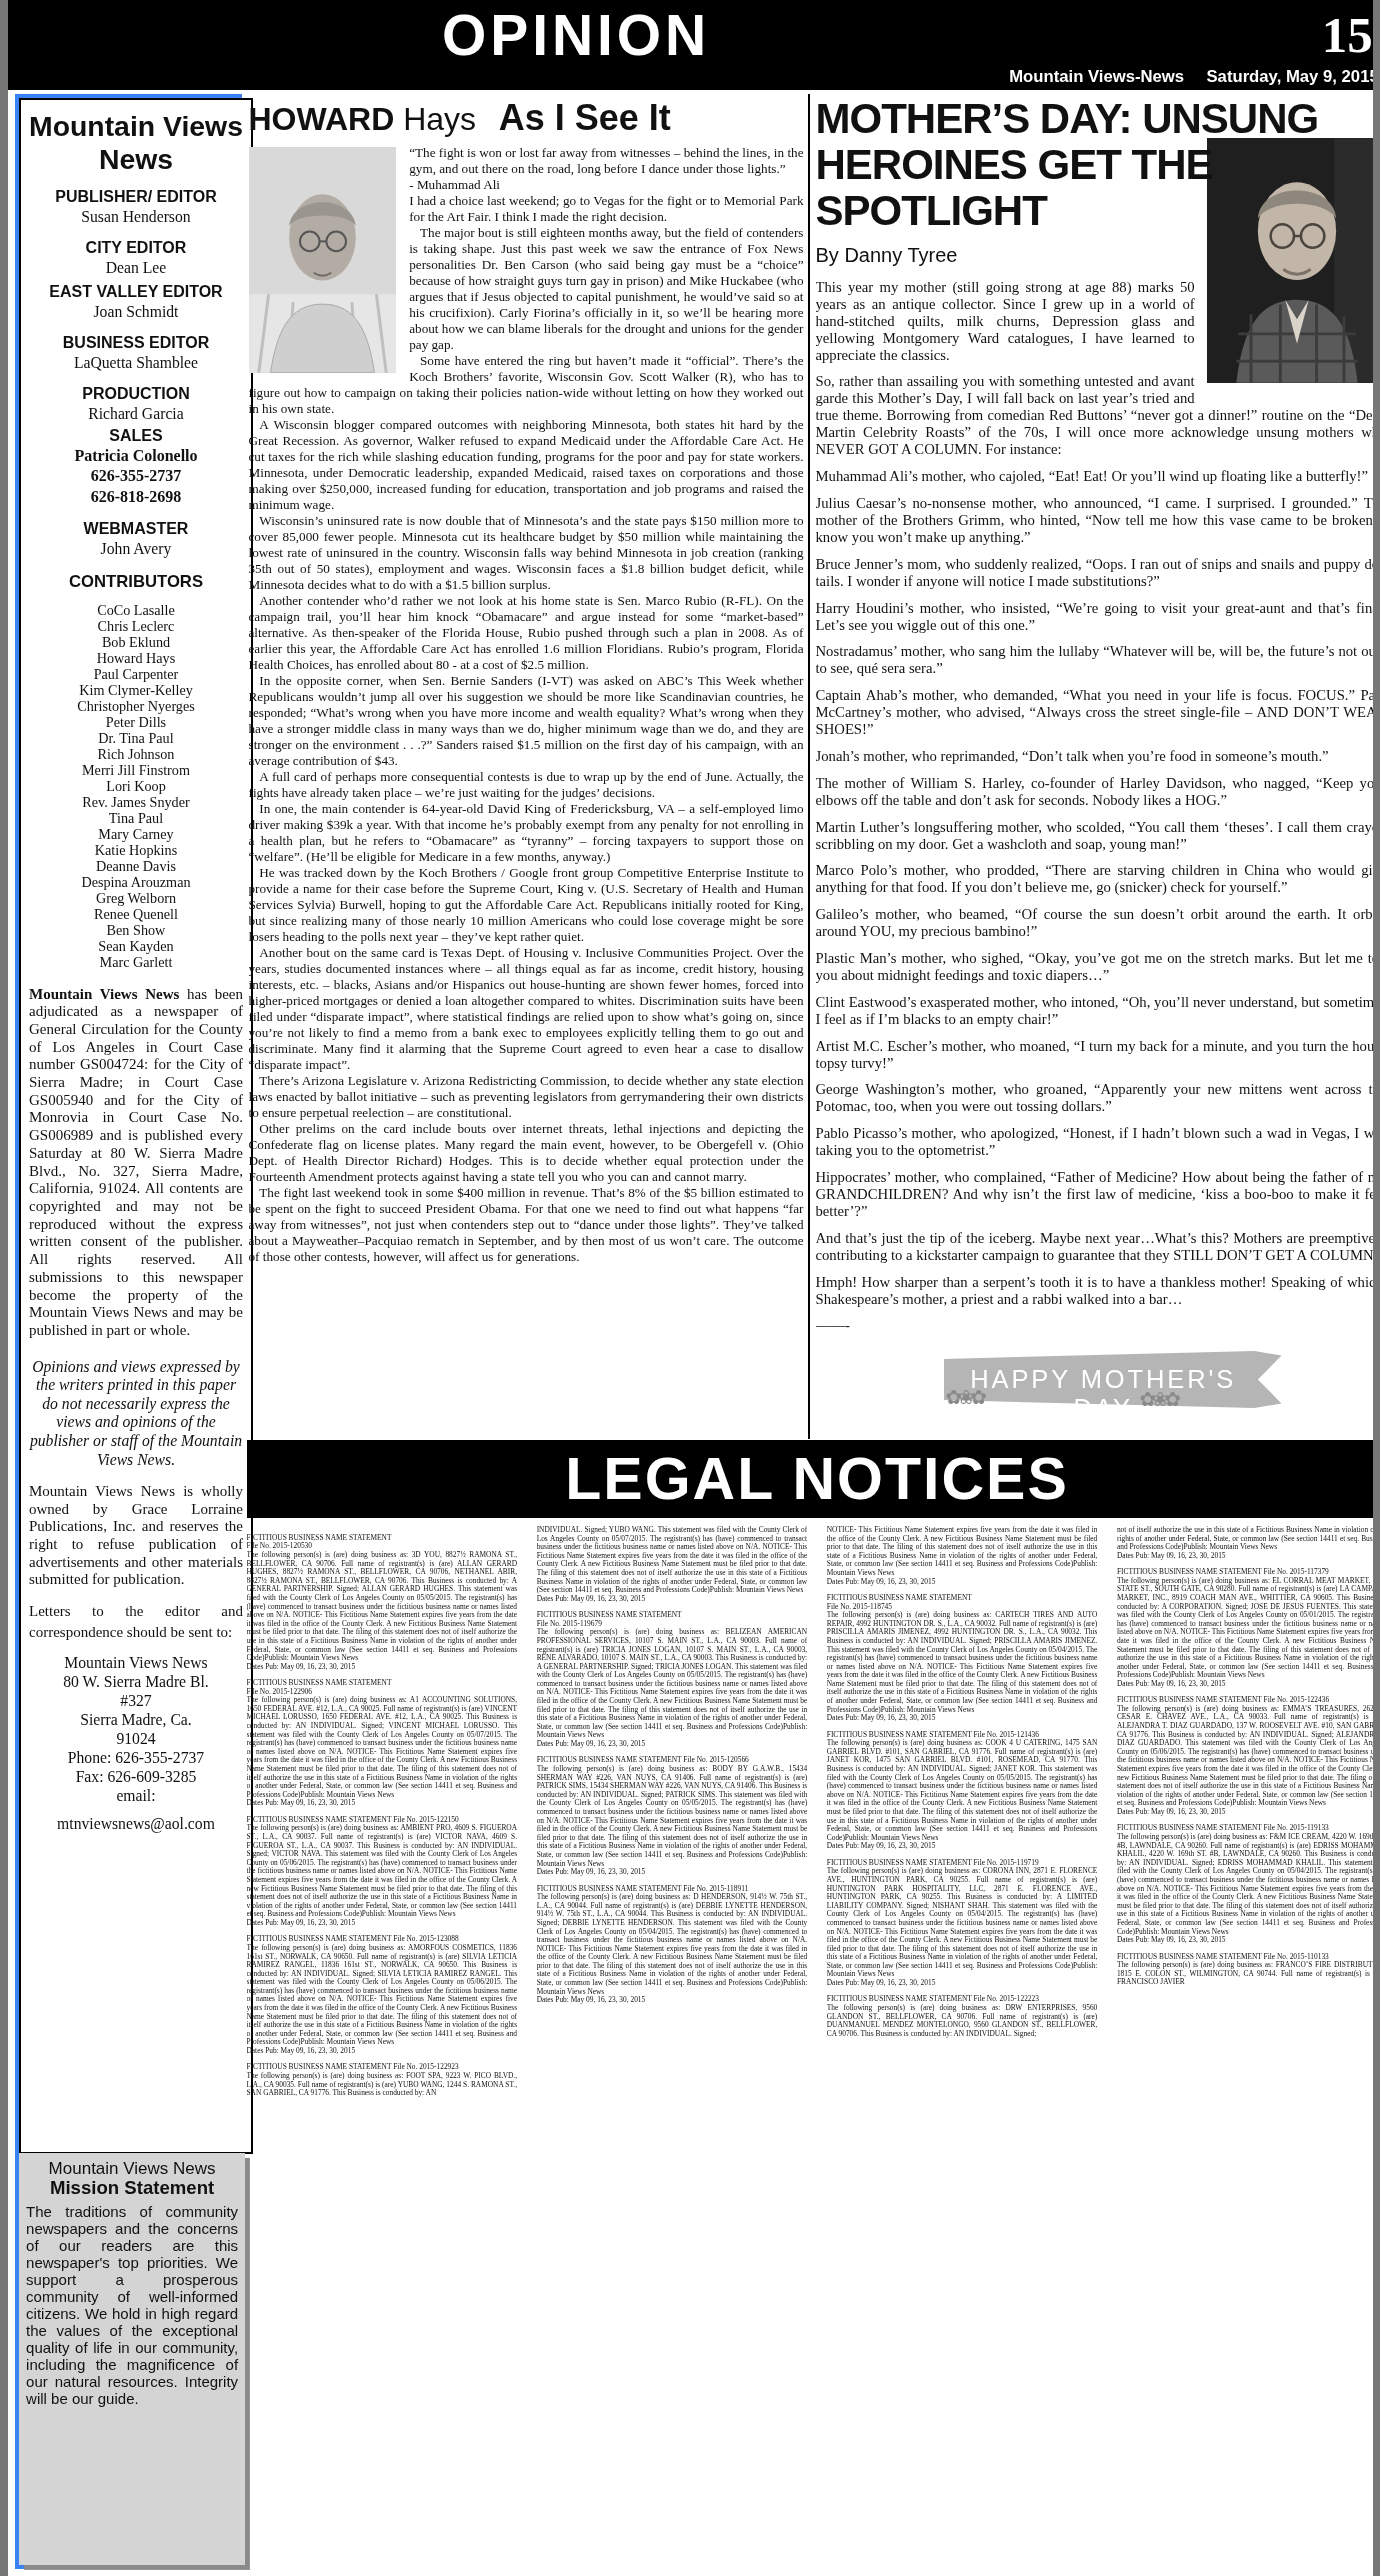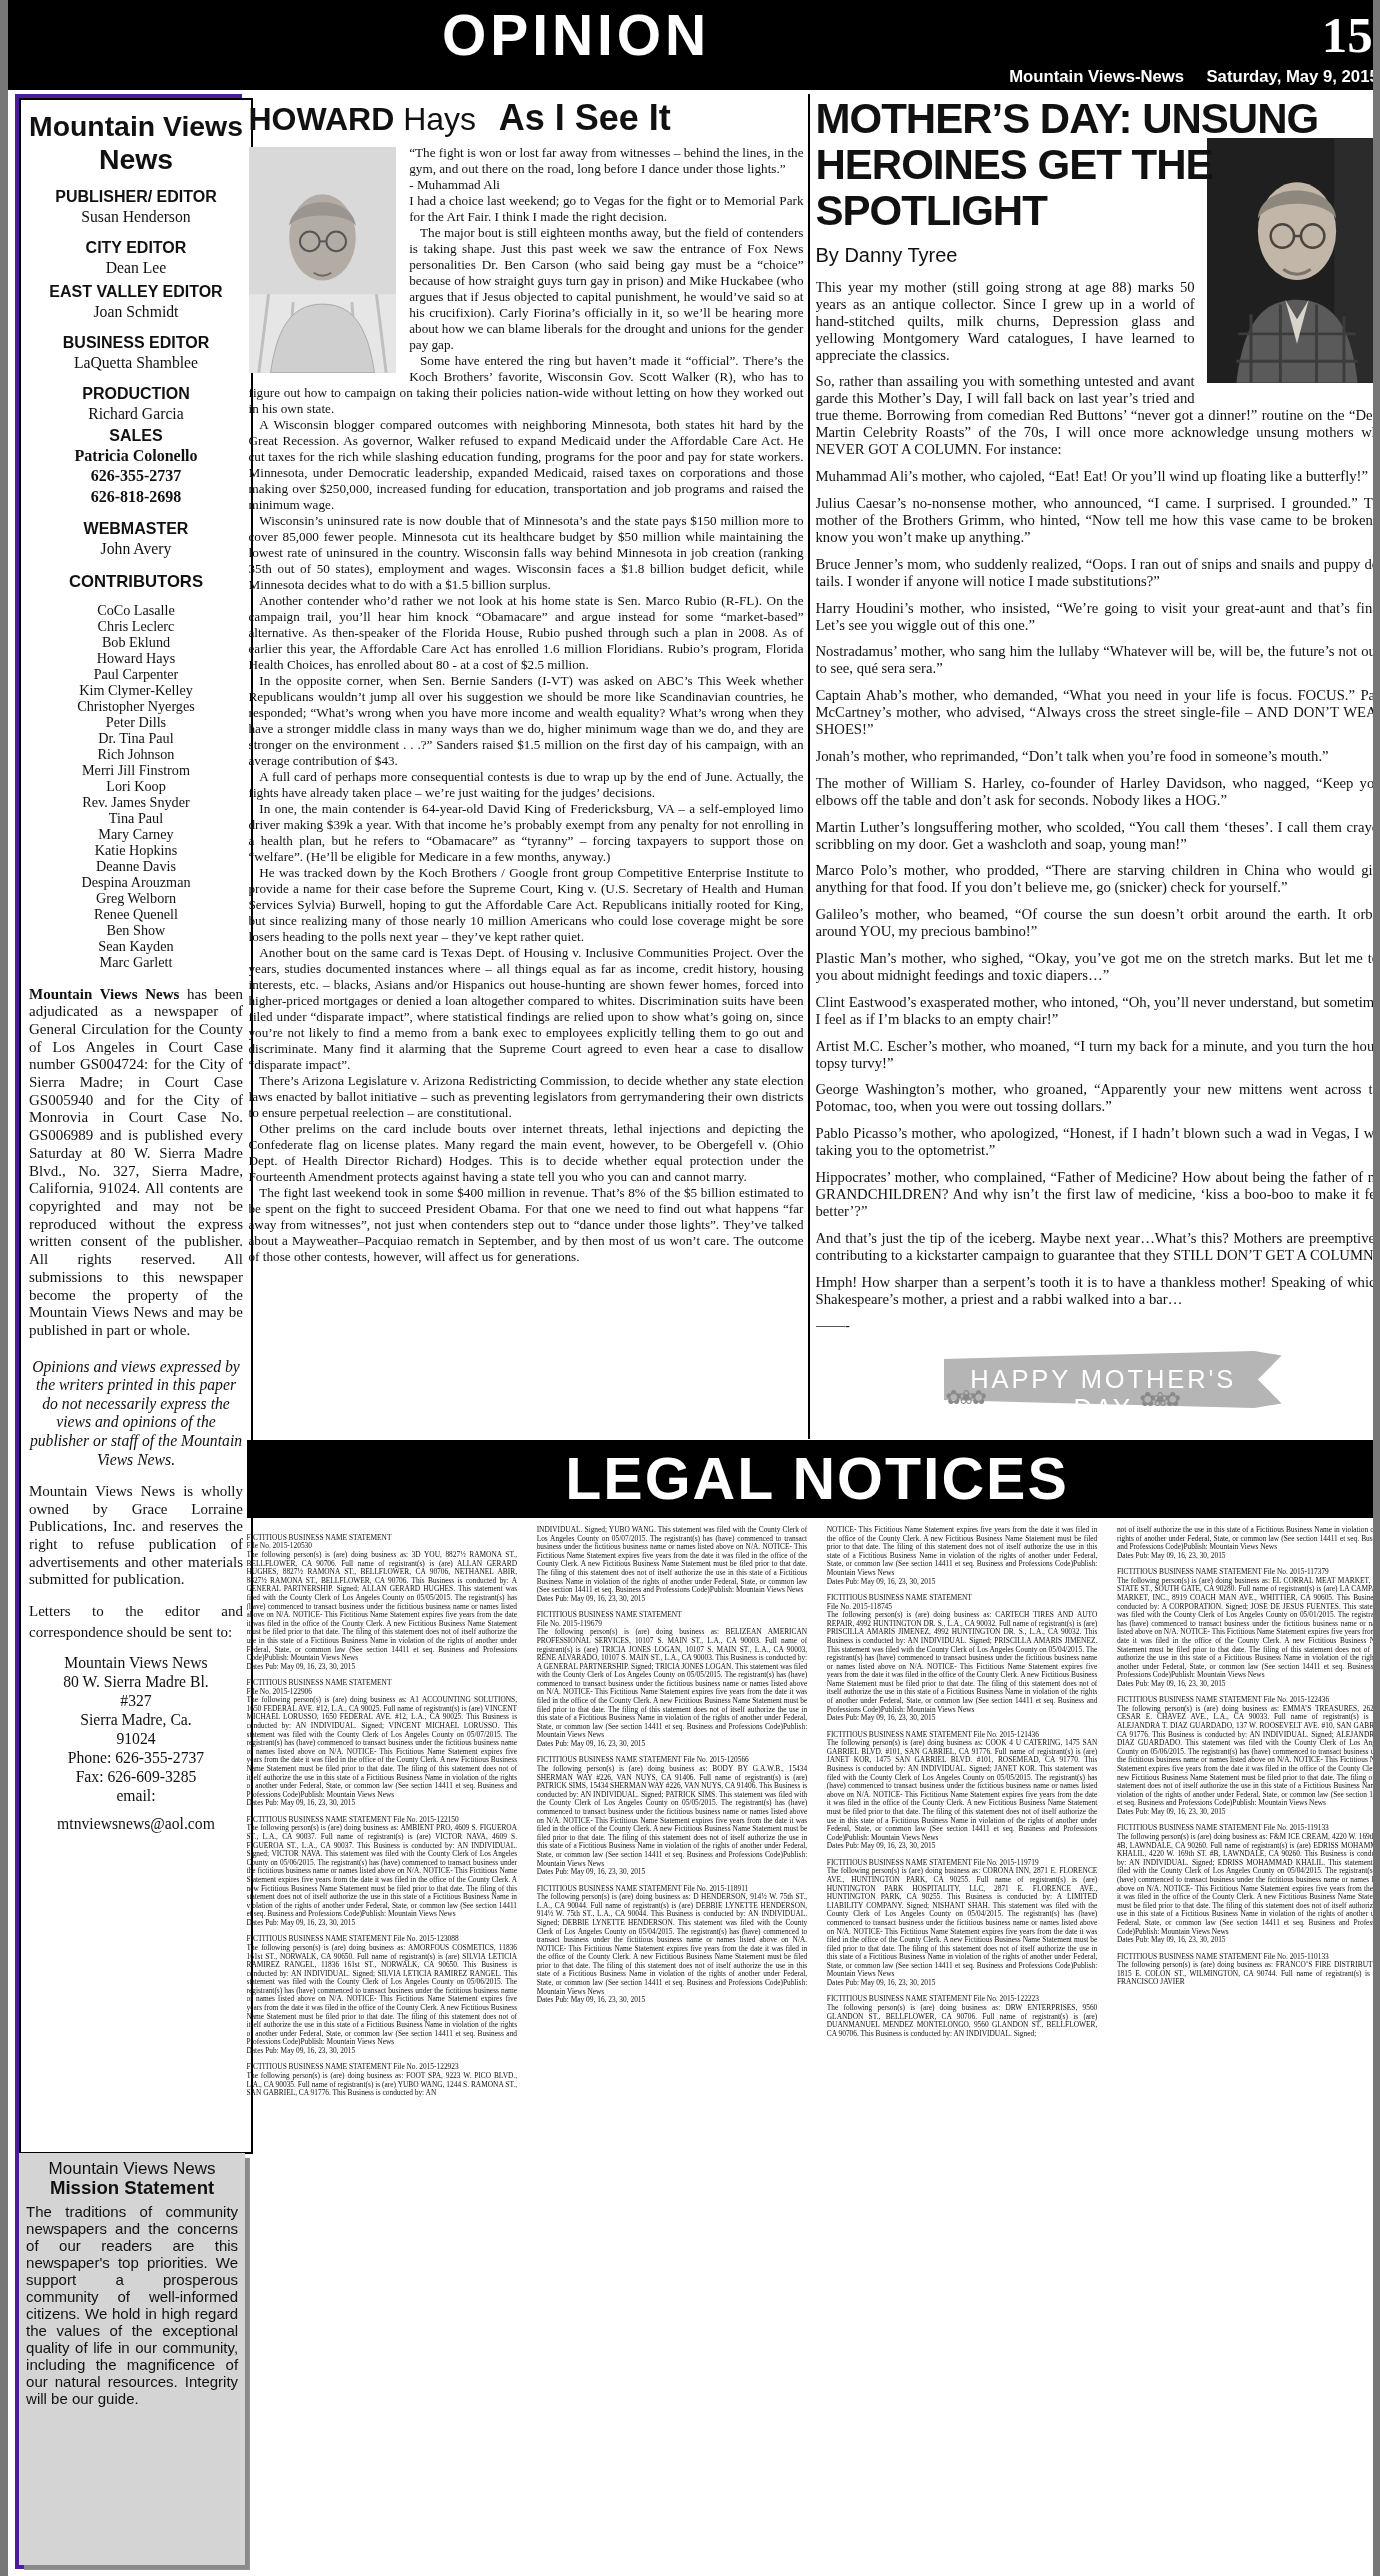--- a/index.html
+++ b/index.html
@@ -7,21 +7,21 @@
         font-family:"Liberation Serif", serif;color:#111;}
   
   .hdr{position:absolute;left:0;top:0;width:1381px;height:90px;background:#000;color:#fff;}
   .hdr-title{position:absolute;left:294px;top:2px;width:549px;text-align:center;
              font-family:"Liberation Sans",sans-serif;font-weight:bold;font-size:57px;letter-spacing:3.9px;}
   .hdr-page{position:absolute;right:15.7px;top:5.9px;font-family:"Liberation Serif",serif;font-weight:bold;font-size:51px;}
   .hdr-date{position:absolute;right:9.8px;bottom:2.9px;font-family:"Liberation Sans",sans-serif;
             font-weight:bold;font-size:16.7px;}
   .hdr-date span{margin-left:17.7px;}
   
-  .sidebar{position:absolute;left:7.8px;top:94px;width:227px;height:2475px;background:#4c1d95;padding:0;}
+  .sidebar{position:absolute;left:7.8px;top:94px;width:227px;height:2475px;background:#3b82f6;padding:0;}
   .sb-inner{position:absolute;left:3.9px;top:3.9px;width:214px;height:2046px;background:#fff;
             border:2px solid #000;padding:5.9px 7.8px 0 7.8px;overflow:hidden;text-align:center;}
   .sb-mast{font-family:"Liberation Sans",sans-serif;font-weight:bold;font-size:28.4px;line-height:33px;margin-top:3.9px;}
   .sb-role{margin-top:12.7px;}
   .sb-role-t{font-family:"Liberation Sans",sans-serif;font-weight:bold;font-size:16px;line-height:18.6px;}
   .sb-role-n{font-size:15.7px;line-height:19.6px;}
   .sb-phone{font-weight:bold;font-size:16px;line-height:20.6px;}
   .sb-contrib-t{font-family:"Liberation Sans",sans-serif;font-weight:bold;font-size:16.7px;margin-top:13.7px;margin-bottom:9.8px;}
   .sb-contrib div{font-size:14.2px;line-height:16px;}
   .sb-legal{margin-top:15.7px;text-align:justify;font-size:15px;line-height:17.7px;}

